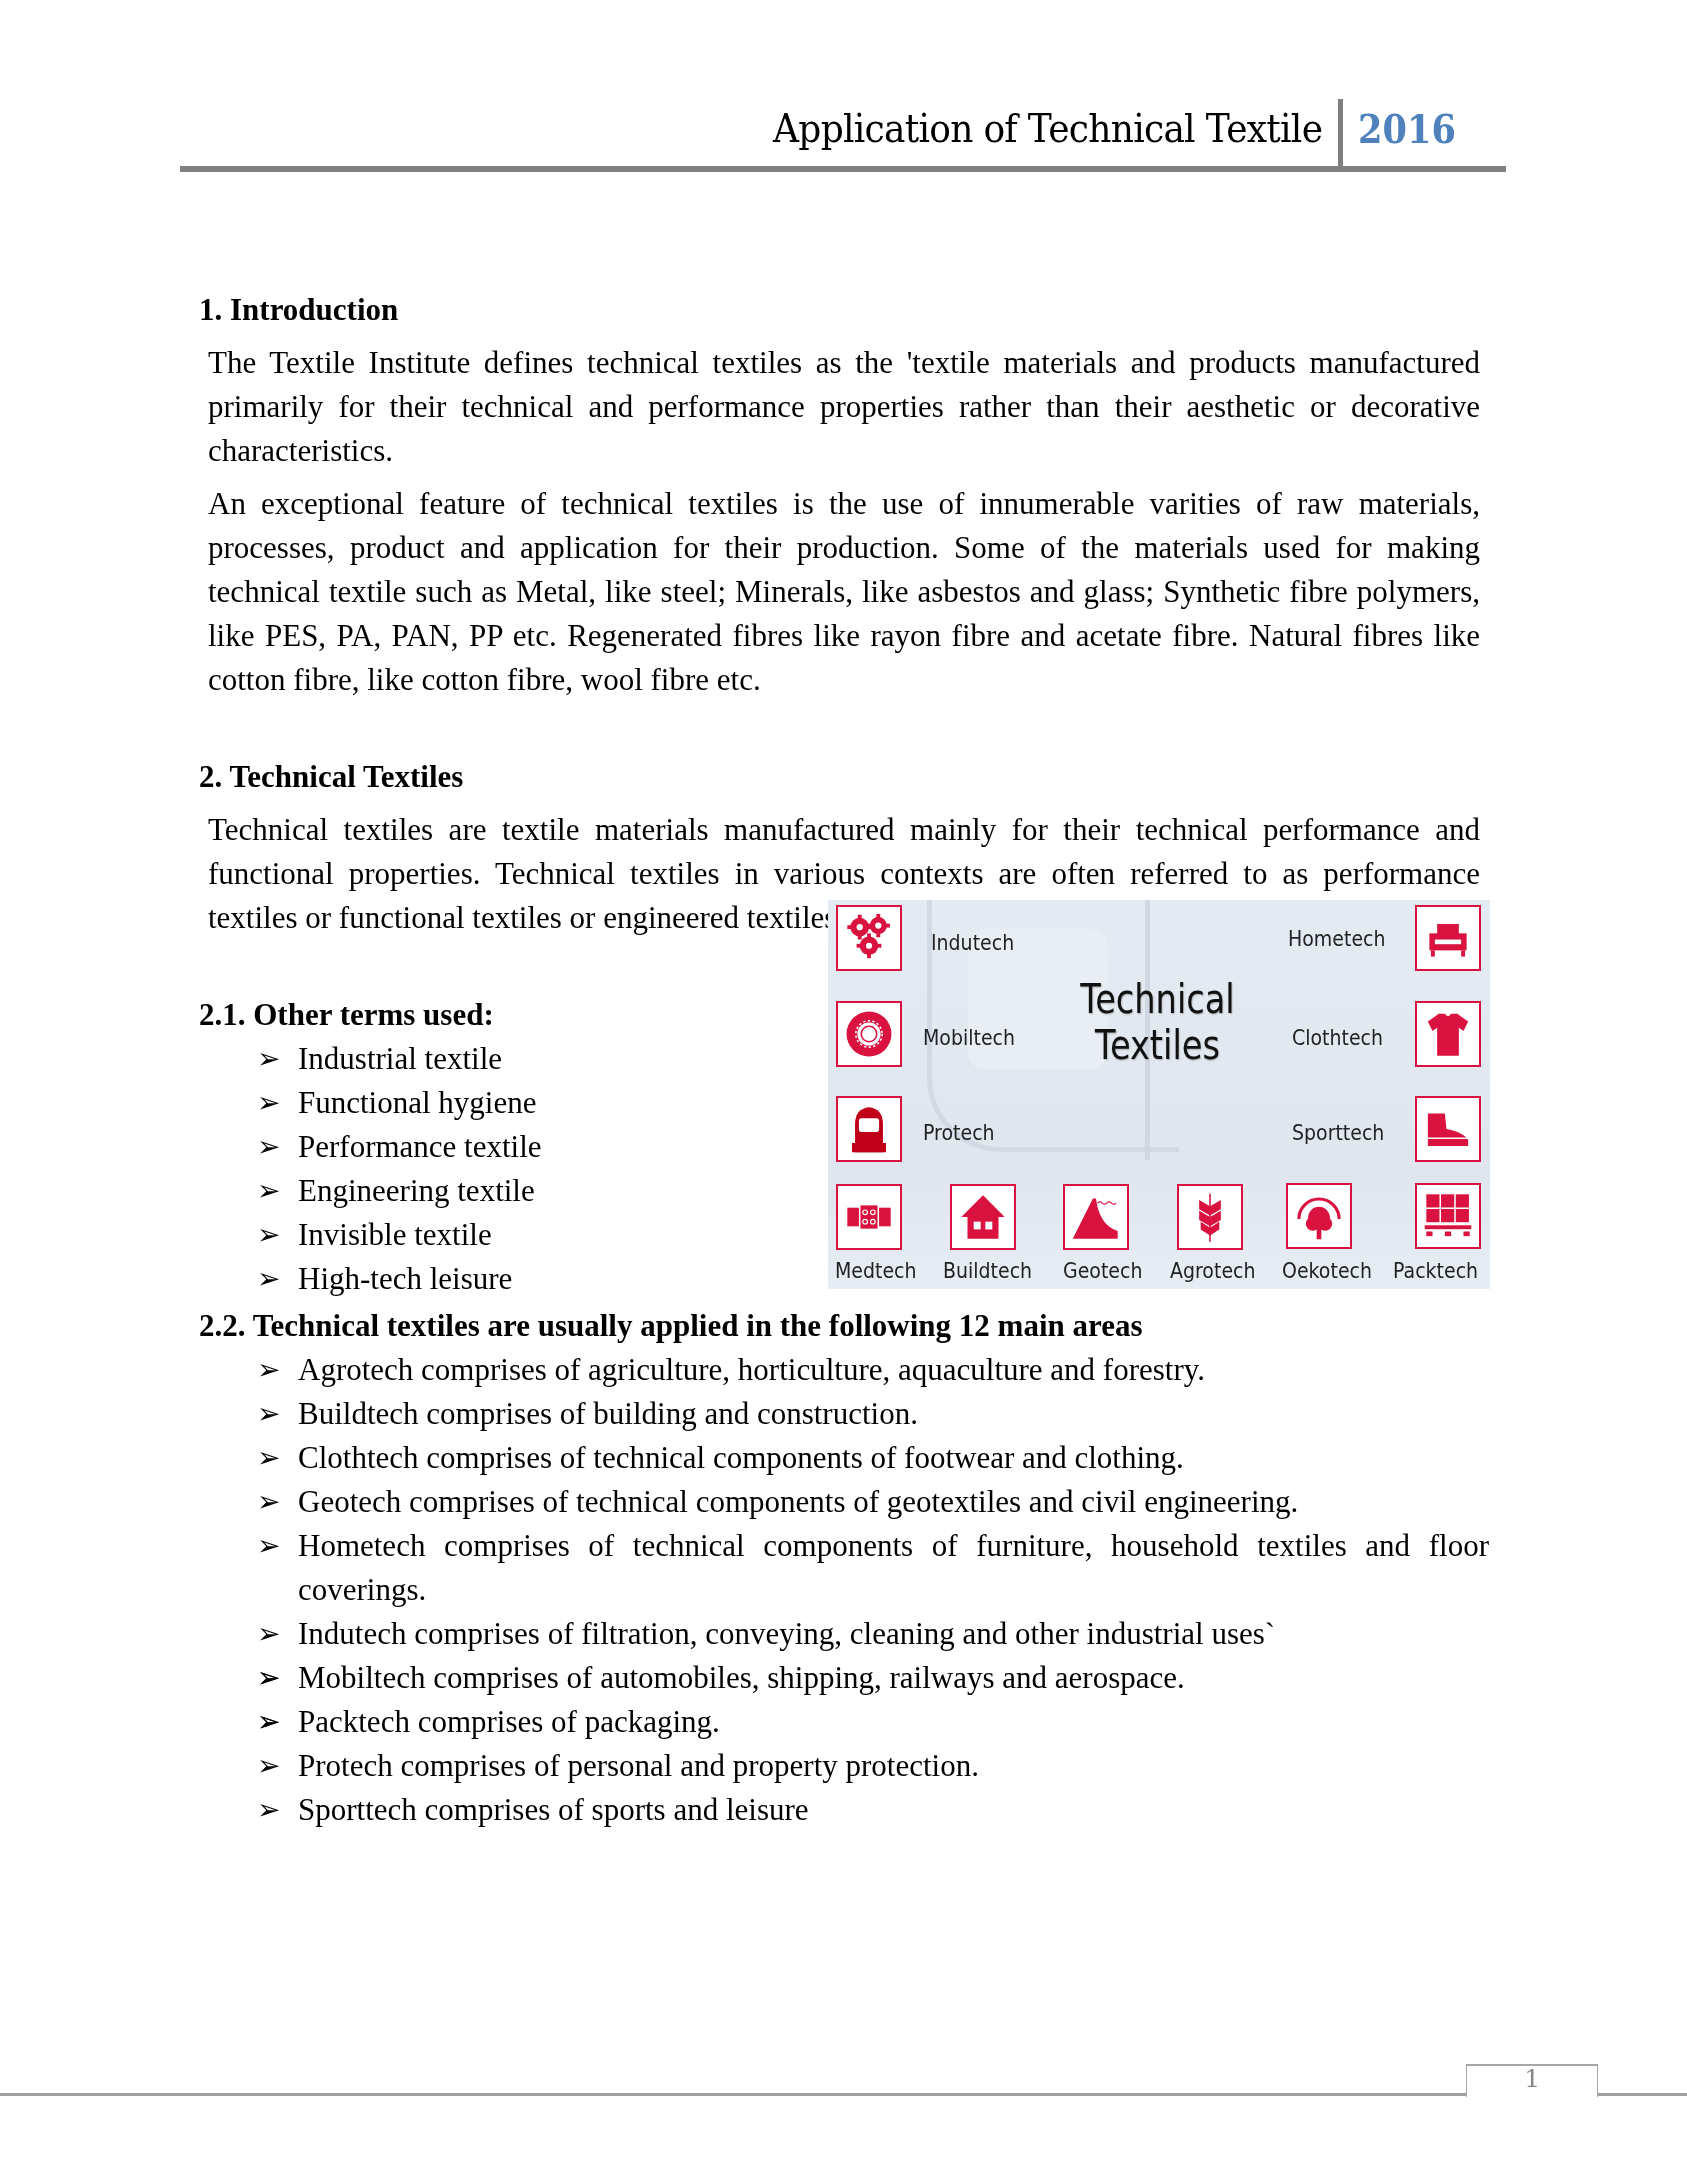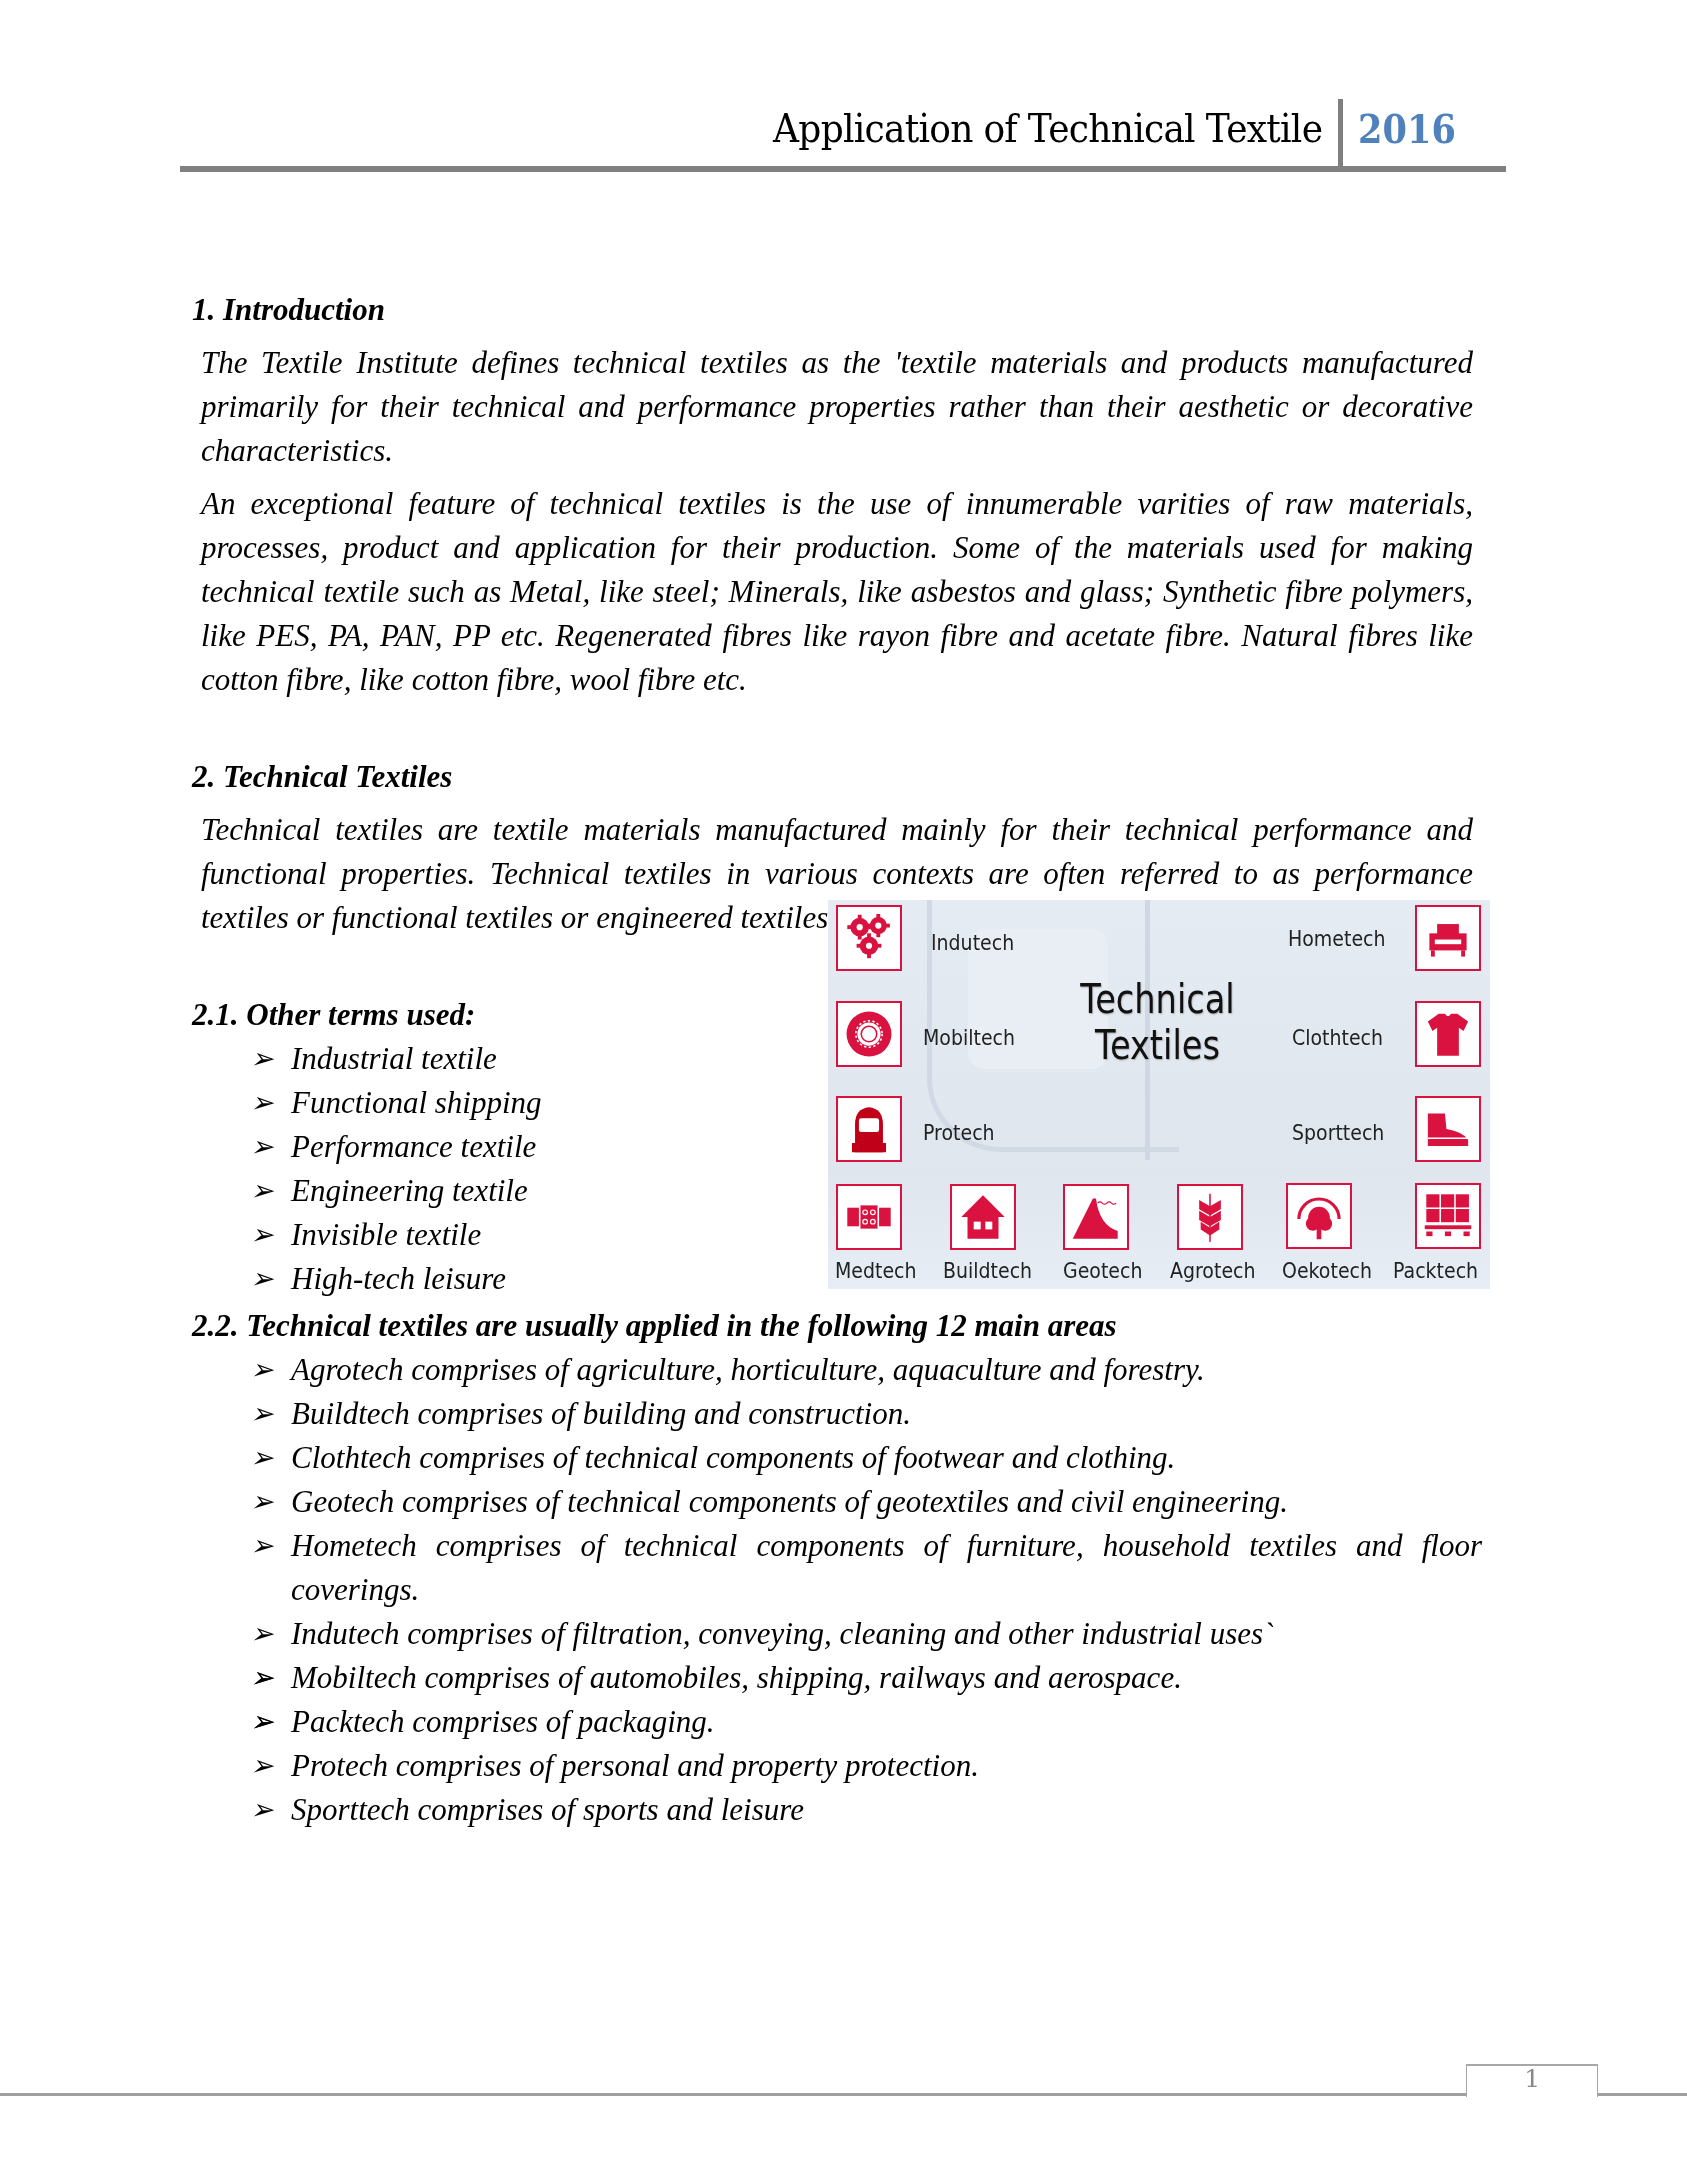--- a/index.html
+++ b/index.html
@@ -5,21 +5,21 @@
   html, body { margin:0; padding:0; background:#ffffff; }
   body { width:1687px; height:2183px; position:relative; overflow:hidden;
          font-family:"Liberation Serif","DejaVu Serif",serif; color:#000; }
   .hdr-title { position:absolute; right:365px; top:105px; font-size:40px;
                font-family:"DejaVu Serif","Liberation Serif",serif; letter-spacing:-0.8px; transform:scaleX(0.9); transform-origin:right center; }
   .hdr-year { position:absolute; left:1358px; top:105px; font-size:40px; font-weight:bold;
               color:#4f81bd; font-family:"DejaVu Serif","Liberation Serif",serif; transform:scaleX(0.88); transform-origin:left center; }
   .hdr-vbar { position:absolute; left:1338px; top:99px; width:5px; height:71px; background:#7f7f7f; }
   .hdr-rule { position:absolute; left:180px; top:166px; width:1326px; height:5.8px; background:#808080; }
 
-  .content { position:absolute; left:192px; top:288px; width:1290px; font-size:31px; line-height:44px;font-style:italic; }
+  .content { position:absolute; left:199px; top:288px; width:1290px; font-size:31px; line-height:44px; }
   .h { font-weight:bold; margin:0; }
   .p { margin:9px; text-align:justify; }
   .gap { height:44px; }
   ul.arrow { list-style:none; margin:0; padding:0; }
   ul.arrow li { position:relative; padding-left:99px; text-align:justify; }
   ul.arrow li .bullet { position:absolute; left:58px; top:0; font-size:28px; }
   ul.arrow.wide li { padding-left:99px; }
   .sec21 { width:610px; }
 
   .figure { position:absolute; left:828px; top:900px; width:662px; height:389px;
@@ -53,21 +53,21 @@
   <p class="p">An exceptional feature of technical textiles is the use of innumerable varities of raw materials, processes, product and application for their production. Some of the materials used for making technical textile such as Metal, like steel; Minerals, like asbestos and glass; Synthetic fibre polymers, like PES, PA, PAN, PP etc. Regenerated fibres like rayon fibre and acetate fibre. Natural fibres like cotton fibre, like cotton fibre, wool fibre etc.</p>
   <div class="gap"></div>
   <p class="h">2. Technical Textiles</p>
   <p class="p">Technical textiles are textile materials manufactured mainly for their technical performance and functional properties. Technical textiles in various contexts are often referred to as performance textiles or functional textiles or engineered textiles or high-tech textiles.</p>
   <div class="gap" style="height:44px"></div>
 
   <div class="sec21">
     <p class="h">2.1. Other terms used:</p>
     <ul class="arrow">
       <li><span class="bullet">➢</span><span>Industrial textile</span></li>
-      <li><span class="bullet">➢</span><span>Functional shipping</span></li>
+      <li><span class="bullet">➢</span><span>Functional hygiene</span></li>
       <li><span class="bullet">➢</span><span>Performance textile</span></li>
       <li><span class="bullet">➢</span><span>Engineering textile</span></li>
       <li><span class="bullet">➢</span><span>Invisible textile</span></li>
       <li><span class="bullet">➢</span><span>High-tech leisure</span></li>
     </ul>
   </div>
 
   <p class="h" style="margin-top:3.3px">2.2. Technical textiles are usually applied in the following 12 main areas</p>
   <ul class="arrow wide">
     <li><span class="bullet">➢</span><span>Agrotech comprises of agriculture, horticulture, aquaculture and forestry.</span></li>

